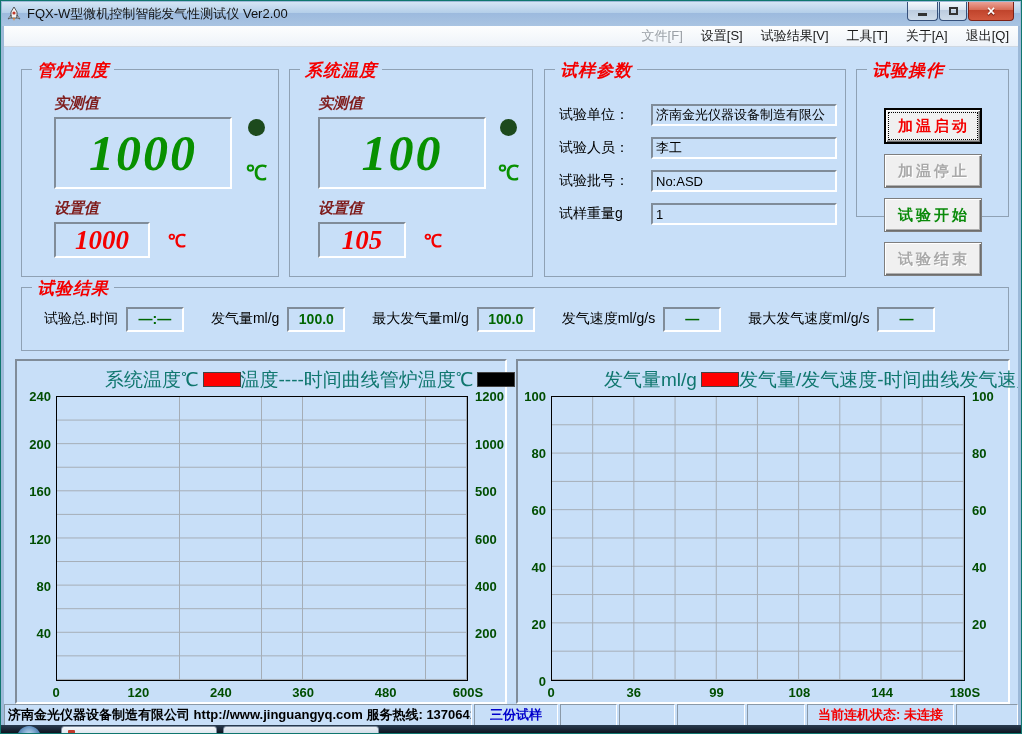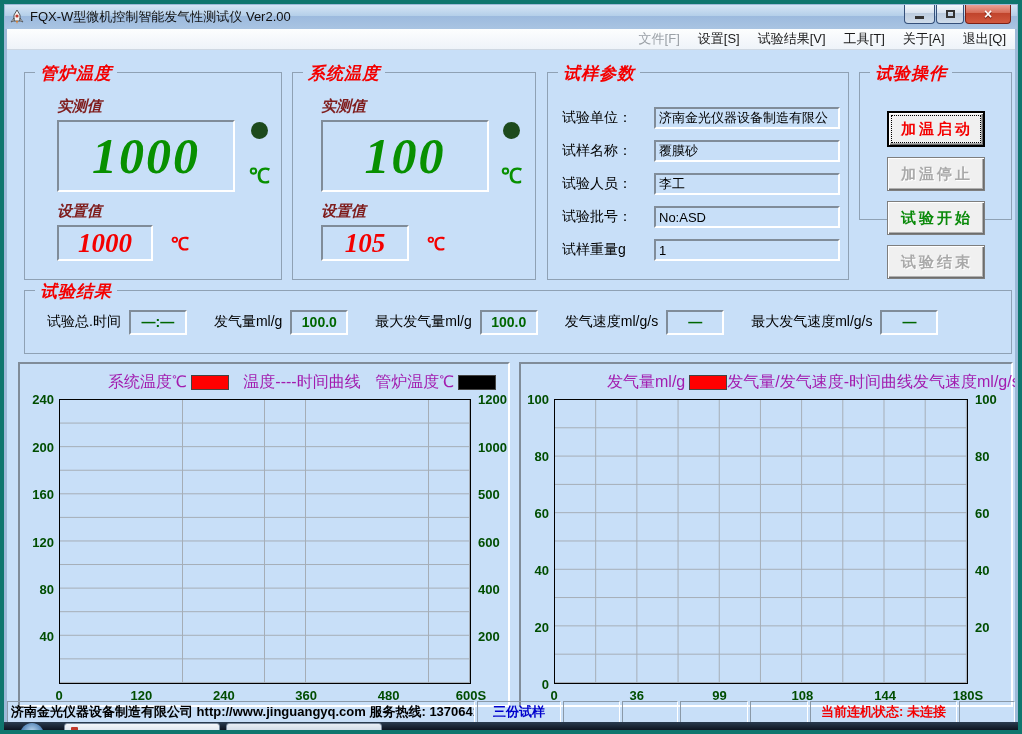--- a/index.html
+++ b/index.html
@@ -1,21 +1,21 @@
 <!DOCTYPE html>
 <html><head>
 <meta charset="utf-8">
 <style>
   * { box-sizing: border-box; margin: 0; padding: 0; }
   html,body { width:1022px; height:734px; overflow:hidden; background:#fff;
               font-family:"Liberation Sans", sans-serif; }
 
   
   #win { position:relative; width:1022px; height:734px;
-         border:4px solid #0f766e; background:#9db9d8; }
+         border:1px solid #0f766e; background:#9db9d8; }
   #titlebar { position:absolute; top:1px; left:1px; right:1px; height:24px;
               background:linear-gradient(#d5e5f5,#b4cfe9 45%,#9cbade 46%,#a9c4e2);
               display:flex; align-items:center; padding:0 4px; }
   #title-text { font-size:13px; color:#111; margin-left:5px; }
   .app-icon { width:16px; height:16px; position:relative; flex:0 0 auto; }
   
   #winctrl { position:absolute; top:0; right:6px; display:flex; }
   .wbtn { height:19px; border:1px solid #35507a; border-top:none;
           border-radius:0 0 4px 4px; margin-left:1px;
           background:linear-gradient(#f4f8fc,#d7e2ef 45%,#bcccdf 46%,#cfdcea);
@@ -85,21 +85,21 @@
   #results-row { display:flex; align-items:center; padding:0 0 0 22px; height:100%; }
   .res-label { font-size:14px; color:#000; margin-right:8px; white-space:nowrap; }
   .res-box { width:58px; height:25px; background:#c8dff8; margin-right:27px;
              display:flex; align-items:center; justify-content:center;
              font-weight:bold; font-size:14px; color:#006600; flex:0 0 auto; }
 
   
   .chart-panel { position:absolute; background:#c8dff8;
                  border:2px solid; border-color:#808c99 #ffffff #ffffff #808c99; }
   .chart-header { height:33px; display:flex; align-items:center;
-                  justify-content:space-between; font-size:16px; color:#a21caf; }
+                  justify-content:space-between; font-size:19px; color:#0f766e; }
   .legend { display:flex; align-items:center; white-space:nowrap; }
   .swatch { width:38px; height:15px; border:1px solid #444; margin-left:4px;
             display:inline-block; }
   .chart-title { white-space:nowrap; }
   .plot-wrap { position:absolute; top:33px; bottom:0; left:0; right:0; }
   .plot { position:absolute; top:2px; bottom:21px; border:1px solid #000;
           background-image:
             linear-gradient(to right, #a5adb6 1px, transparent 1px),
             linear-gradient(to bottom, #a5adb6 1px, transparent 1px);
           background-position:-1px -1px; }
@@ -239,24 +239,20 @@
     </div>
 
     <div class="group" style="left:540px; top:22px; width:302px; height:208px;">
       <span class="gtitle">试样参数</span>
       <div style="padding-top:34px;">
         <div class="sp-row">
           <span class="sp-label">试验单位：</span>
           <input class="sp-input" value="济南金光仪器设备制造有限公" style="">
         </div>
         <div class="sp-row">
-          <span class="sp-label">试样名称：</span>
-          <input class="sp-input" value="覆膜砂" style="">
-        </div>
-        <div class="sp-row">
           <span class="sp-label">试验人员：</span>
           <input class="sp-input" value="李工" style="">
         </div>
         <div class="sp-row">
           <span class="sp-label">试验批号：</span>
           <input class="sp-input" value="No:ASD" style="">
         </div>
         <div class="sp-row">
           <span class="sp-label">试样重量g</span>
           <input class="sp-input" value="1" style="">

